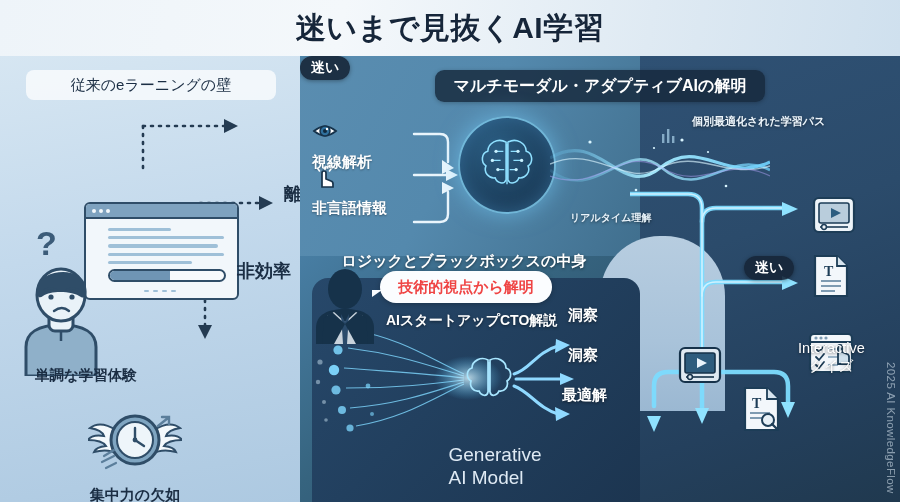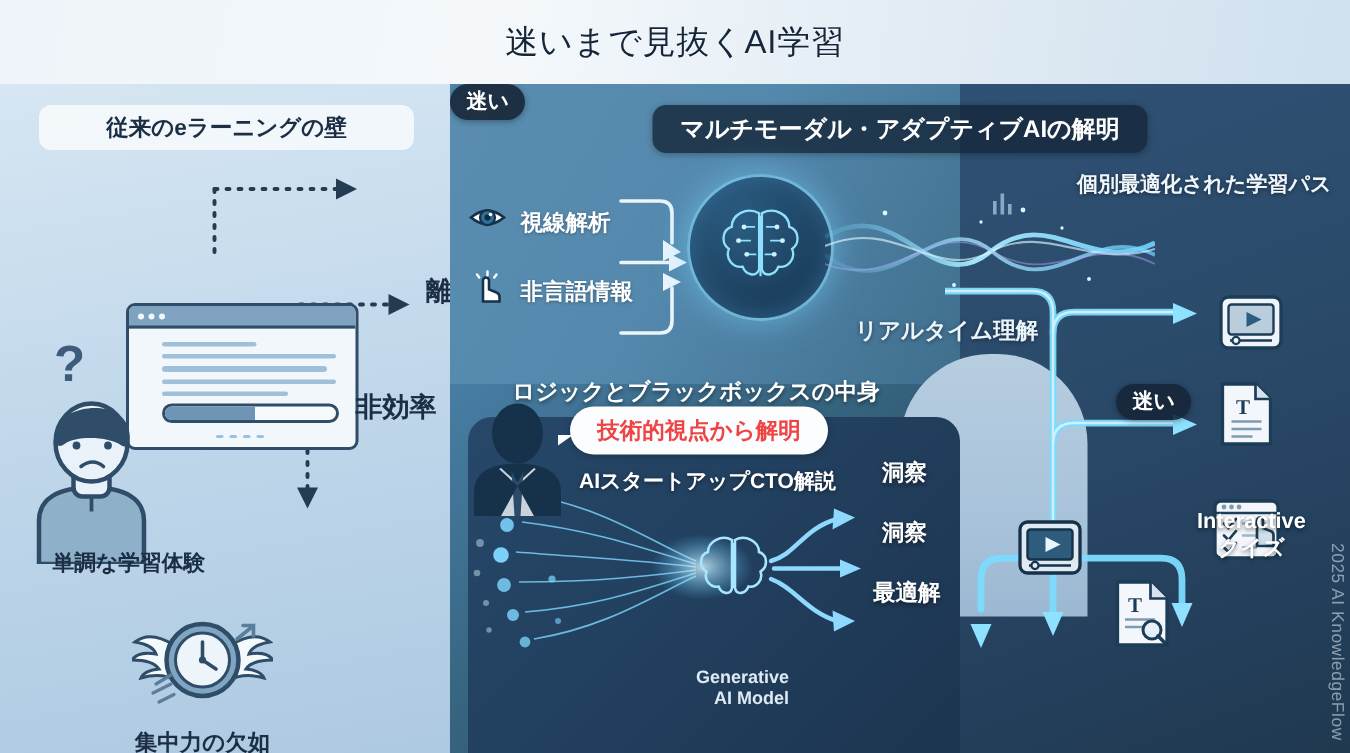--- a/index.html
+++ b/index.html
@@ -11,36 +11,36 @@
   }
   #root { position: relative; width: 900px; height: 502px; overflow: hidden; }
 
   
   .titlebar {
     position: absolute; left: 0; top: 0; width: 900px; height: 56px;
     background: linear-gradient(100deg, #eef4f9 0%, #f4f8fb 38%, #dfeaf3 72%, #cfe0ee 100%);
     display: flex; align-items: center; justify-content: center;
   }
   .titlebar .t {
-    font-size: 22px; font-weight: 400; color: #16263a;
+    font-size: 30px; font-weight: 700; color: #16263a;
     letter-spacing: 0.5px; white-space: nowrap;
     text-shadow: 0 1px 0 rgba(255,255,255,.7);
   }
 
   
   .left {
     position: absolute; left: 0; top: 56px; width: 300px; height: 446px;
     background: linear-gradient(170deg, #d6e6f2 0%, #c3d9ec 42%, #adc9e1 100%);
     overflow: hidden;
   }
   .left-pill {
     position: absolute; left: 26px; top: 14px; width: 250px; height: 30px;
     background: rgba(255,255,255,.72); border-radius: 8px;
     display: flex; align-items: center; justify-content: center;
-    font-size: 15px; font-weight: 700; color: #1b2e44;
+    font-size: 15px; font-weight: 400; color: #1b2e44;
   }
 
   
   .browser {
     position: absolute; left: 84px; top: 146px; width: 155px; height: 98px;
     background: #f2f7fb; border: 2.5px solid #2f4d68; border-radius: 6px;
     overflow: hidden;
   }
   .browser .bar {
     height: 15px; background: #7ea2bf; border-bottom: 2px solid #2f4d68;
@@ -101,69 +101,69 @@
   .hdr-pill {
     position: absolute; left: 135px; top: 14px; width: 330px; height: 32px;
     background: rgba(22,40,60,.82); border-radius: 9px;
     display:flex; align-items:center; justify-content:center;
     font-size: 16px; font-weight: 700; color: #fff;
     box-shadow: 0 1px 4px rgba(0,0,0,.25);
   }
 
   
   .inputs { position:absolute; left: 12px; top: 62px; }
-  .in-row { display:flex; align-items:flex-end; gap:9px; height: 40px; margin-bottom: 6px; }
+  .in-row { display:flex; align-items:flex-start; gap:9px; height: 40px; margin-bottom: 6px; flex-direction: column; }
   .in-row .ic { width: 26px; height: 26px; display:flex; align-items:center; justify-content:center; }
   .in-row .tx { font-size: 15px; font-weight: 700; color:#fff; white-space:nowrap;
                 text-shadow: 0 1px 2px rgba(0,0,0,.35); }
 
   .brain-circle {
     position:absolute; left: 158px; top: 60px; width: 98px; height: 98px;
     border-radius: 50%;
     background: radial-gradient(circle at 38% 32%, #2b5d82 0%, #1c3f5d 62%, #16334b 100%);
     border: 2px solid rgba(140,220,255,.75);
     box-shadow: 0 0 22px rgba(120,210,255,.55), inset 0 0 18px rgba(100,190,255,.3);
     display:flex; align-items:center; justify-content:center;
   }
   .wave { position:absolute; left: 250px; top: 62px; width: 220px; height: 100px; }
 
-  .rt-lbl { position:absolute; left: 270px; top: 155px; font-size: 15px; font-weight:700;
+  .rt-lbl { position:absolute; left: 270px; top: 155px; font-size: 10px; font-weight:700;
             color:#eaf4fb; text-shadow: 0 1px 3px rgba(0,0,0,.5); white-space:nowrap; }
-  .path-lbl { position:absolute; left: 392px; top: 58px; font-size: 14px; font-weight:700;
-              color:#eef6fc; text-shadow: 0 1px 3px rgba(0,0,0,.5); white-space:nowrap;margin-left:26px; }
+  .path-lbl { position:absolute; left: 392px; top: 58px; font-size: 11px; font-weight:700;
+              color:#eef6fc; text-shadow: 0 1px 3px rgba(0,0,0,.5); white-space:nowrap; }
 
   .mayoi {
     position:absolute; background: rgba(22,38,56,.9); border-radius: 13px;
     padding: 3px 11px; font-size: 14px; font-weight:700; color:#fff; white-space:nowrap;
     box-shadow: 0 1px 4px rgba(0,0,0,.35);
   }
   .mayoi-2 { left: 444px; top: 200px; }
 
   .out-ico { position:absolute; }
-  .out-lbl { position:absolute; font-weight:700; color:#fff; text-align:center;
+  .out-lbl { position:absolute; font-weight:400; color:#fff; text-align:center;
              text-shadow: 0 1px 3px rgba(0,0,0,.5); white-space:nowrap; }
   .ix-lbl { left: 498px; top: 283px; font-size: 14.5px; line-height: 1.25; }
   .adapt-lbl { left: 390px; top: 333px; font-size: 15.5px; }
 
   
   .card {
     position:absolute; left: 12px; top: 222px; width: 328px; height: 224px;
     background: linear-gradient(135deg, #27486a 0%, #22405f 45%, #1c3550 100%);
     border-radius: 16px 16px 0 0;
     overflow:hidden;
   }
   .card-inner { position:absolute; inset:0; }
   .gen-lbl { position:absolute; left: 183px; top: 166px; transform: translateX(-50%);
-             font-size: 12px; font-weight:700; color:#dfeaf4; text-align:right; line-height:1.2;
+             font-size: 19px; font-weight:400; color:#dfeaf4; text-align:left; line-height:1.2;
              white-space:nowrap; }
   .logic-lbl { position:absolute; left: 164px; top: 196px; transform: translateX(-50%);
                font-size: 15px; font-weight:700; color:#fff; white-space:nowrap;
                text-shadow: 0 1px 3px rgba(0,0,0,.5); }
   .ins { position:absolute; font-size: 15px; font-weight:700; color:#fff; white-space:nowrap;
-         text-shadow: 0 1px 3px rgba(0,0,0,.5); margin-left: 20px; }
+         text-shadow: 0 1px 3px rgba(0,0,0,.5); }
   .ins1 { left: 268px; top: 250px; }
   .ins2 { left: 268px; top: 290px; }
   .ins3 { left: 262px; top: 330px; }
 
   .cto-person { position: absolute; left: 14px; top: 210px; width: 62px; height: 78px; }
   .bubble {
     position:absolute; left: 80px; top: 215px; width: 172px; height: 32px;
     background: #fbfdff; border-radius: 17px;
     display:flex; align-items:center; justify-content:center;
     font-size: 15px; font-weight: 700; color:#ef4444;

